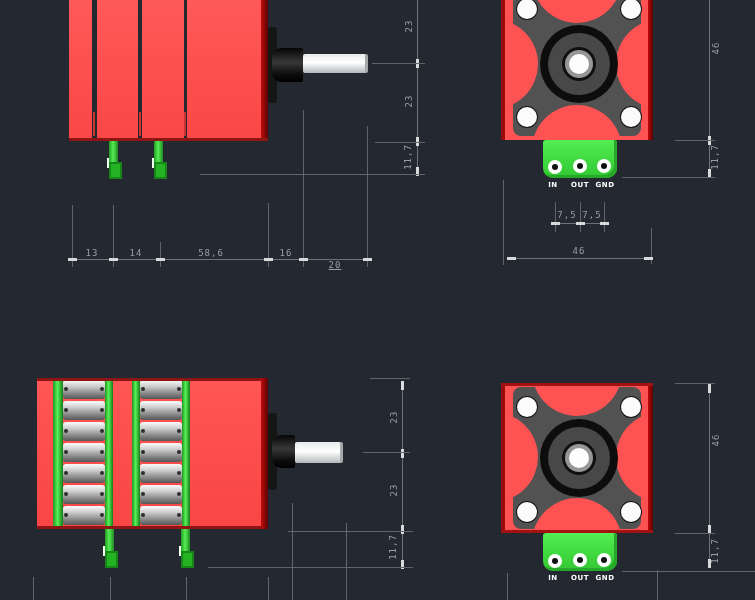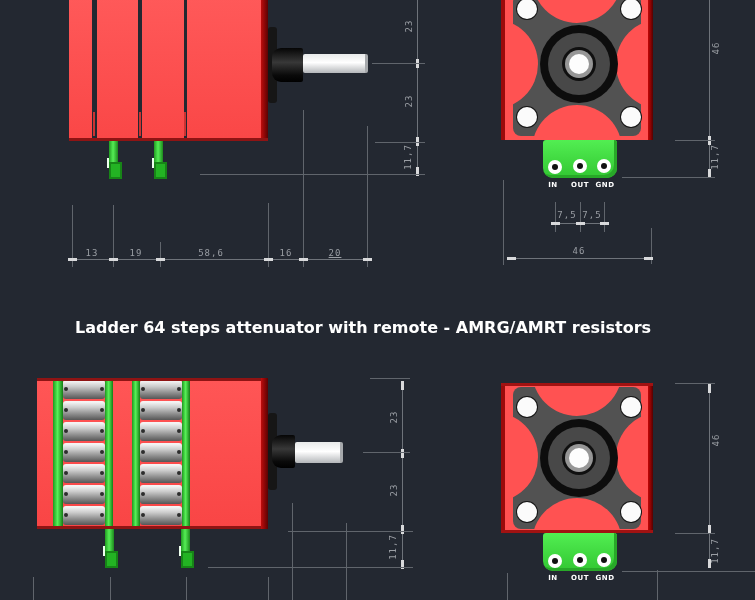--- a/index.html
+++ b/index.html
@@ -108,21 +108,20 @@
   </div>
   <div class="conn" style="left:543px;top:140px;">
     <div class="term" style="left:5px;top:20px;"></div>
     <div class="term" style="left:30px;top:19px;"></div>
     <div class="term" style="left:54px;top:19px;"></div>
   </div>
   <span class="tlabel" style="left:553px;top:181px;">IN</span>
   <span class="tlabel" style="left:580px;top:181px;">OUT</span>
   <span class="tlabel" style="left:605px;top:181px;">GND</span>
 
-  <div id="title">Ladder 64 steps attenuator with remote - AMRG/AMRT resistors</div>
 
   <div style="left:37px;top:378px;width:320px;height:200px;">
     <div style="left:0;top:0;width:224px;height:151px;background:linear-gradient(180deg,#ff5656,#f94545);"></div>
     <div class="gstrip" style="left:16px;width:10px;"></div>
     <div class="gstrip" style="left:68px;width:8px;"></div>
     <div class="gstrip" style="left:95px;width:8px;"></div>
     <div class="gstrip" style="left:145px;width:8px;"></div>
     <div class="rescol" style="left:26px;top:2px;width:42px;height:147px;">
       <div class="res"></div>
       <div class="res"></div>
@@ -200,24 +199,24 @@
   <div class="extv" style="left:268px;top:203px;height:64px;"></div>
   <div class="extv" style="left:303px;top:110px;height:157px;"></div>
   <div class="extv" style="left:367px;top:126px;height:141px;"></div>
   <div class="tickh" style="left:72px;top:259px;"></div>
   <div class="tickh" style="left:113px;top:259px;"></div>
   <div class="tickh" style="left:160px;top:259px;"></div>
   <div class="tickh" style="left:268px;top:259px;"></div>
   <div class="tickh" style="left:303px;top:259px;"></div>
   <div class="tickh" style="left:367px;top:259px;"></div>
   <div class="dlabel" style="left:92px;top:253px;">13</div>
-  <div class="dlabel" style="left:136px;top:253px;">19</div>
+  <div class="dlabel" style="left:136px;top:253px;">14</div>
   <div class="dlabel" style="left:211px;top:253px;">58,6</div>
   <div class="dlabel" style="left:286px;top:253px;">16</div>
-  <div class="dlabel" style="left:335px;top:253px;text-decoration:underline;">20</div>
+  <div class="dlabel" style="left:335px;top:265px;text-decoration:underline;">20</div>
 
   <div class="dimv" style="left:709px;top:0;height:176px;"></div>
   <div class="tickv" style="left:709px;top:140px;"></div>
   <div class="tickv" style="left:709px;top:173px;"></div>
   <div class="dlabel rot" style="left:716px;top:48px;">46</div>
   <div class="dlabel rot" style="left:715px;top:157px;">11,7</div>
   <div class="exth" style="left:675px;top:140px;width:40px;"></div>
   <div class="exth" style="left:622px;top:177px;width:93px;"></div>
 
   <div class="dimh" style="left:555px;top:223px;width:50px;"></div>

